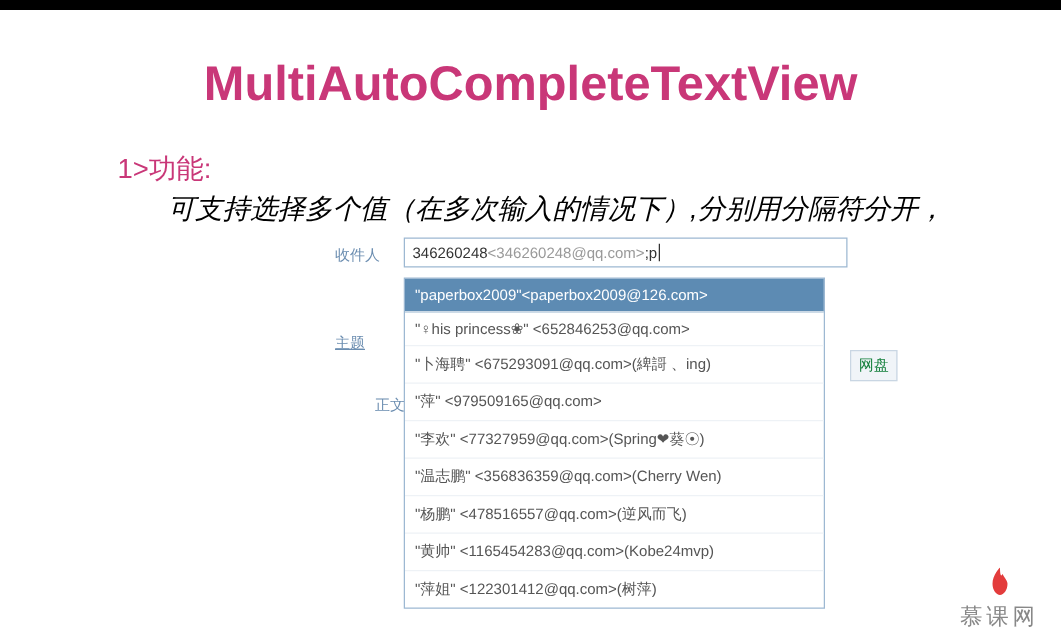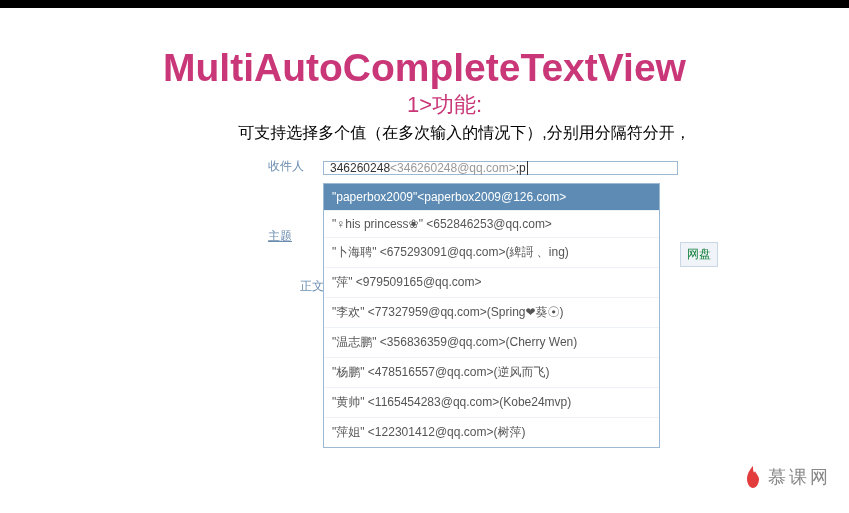--- a/index.html
+++ b/index.html
@@ -16,72 +16,73 @@
       width: 100%;
     }
     .title {
       text-align: center;
       font-size: 39px;
       font-weight: bold;
       color: #c93778;
       margin-top: 38px;
     }
     .section {
-      padding-left: 40px;
-      text-align: center;
+      margin-top: 30px;
+      padding-left: 94px;
     }
     .sec-heading {
       color: #c93778;
       font-size: 22px;
       font-weight: normal;
     }
     .sec-body {
       margin-left: 40px;
       color: #000;
-      font-size: 16px;
+      font-size: 22px;
       line-height: 1.35;
       margin-top: 2px;
+      font-style: italic;
     }
     .demo {
       margin-top: 8px;
       margin-left: 268px;
       width: 410px;
       font-size: 12px;
       position: relative;
     }
     .watermark {
       position: absolute;
       left: 60px; top: 16px;
       color: rgba(150,150,150,0.5);
       font-size: 16px;
       letter-spacing: 1px;
       font-family: "Courier New", monospace;
       pointer-events: none;
     }
     .row {
       display: flex;
-      align-items: flex-end;
+      align-items: flex-start;
       margin-bottom: 8px;
     }
     .row-label {
       width: 55px;
       color: #6b8db0;
       font-size: 12px;
       padding-top: 6px;
       flex-shrink: 0;
     }
     .input-box {
       flex: 1;
       border: 1px solid #9db8d2;
       padding: 5px 6px;
       display: flex;
       align-items: center;
       font-size: 12px;
       color: #333;
-      height: 14px;
+      height: 24px;
       background: #fff;
     }
     .input-box .grey { color: #999; }
     .input-box .cursor {
       display:inline-block; width:1px; height:14px;
       background:#333; margin-left:1px;
     }
     .dropdown {
       border: 1px solid #9db8d2;
       background: #fff;
@@ -106,24 +107,25 @@
       top: 90px;
       color: #15803d;
       font-size: 12px;
       border: 1px solid #c9d6e3;
       padding: 3px 6px;
       background: #f0f4f8;
     }
     .brand {
       position: absolute;
       right: 18px;
-      bottom: 24px;
+      bottom: 8px;
       display: flex;
       align-items: center;
       gap: 5px;
+      flex-direction: column;
     }
     .brand-text { font-size: 18px; color: #888; font-family: "KaiTi", serif; letter-spacing: 3px; }
   </style>
 </head>
 <body>
 
 <div class="top-bar"></div>
 
 <div class="title">MultiAutoCompleteTextView</div>
 

